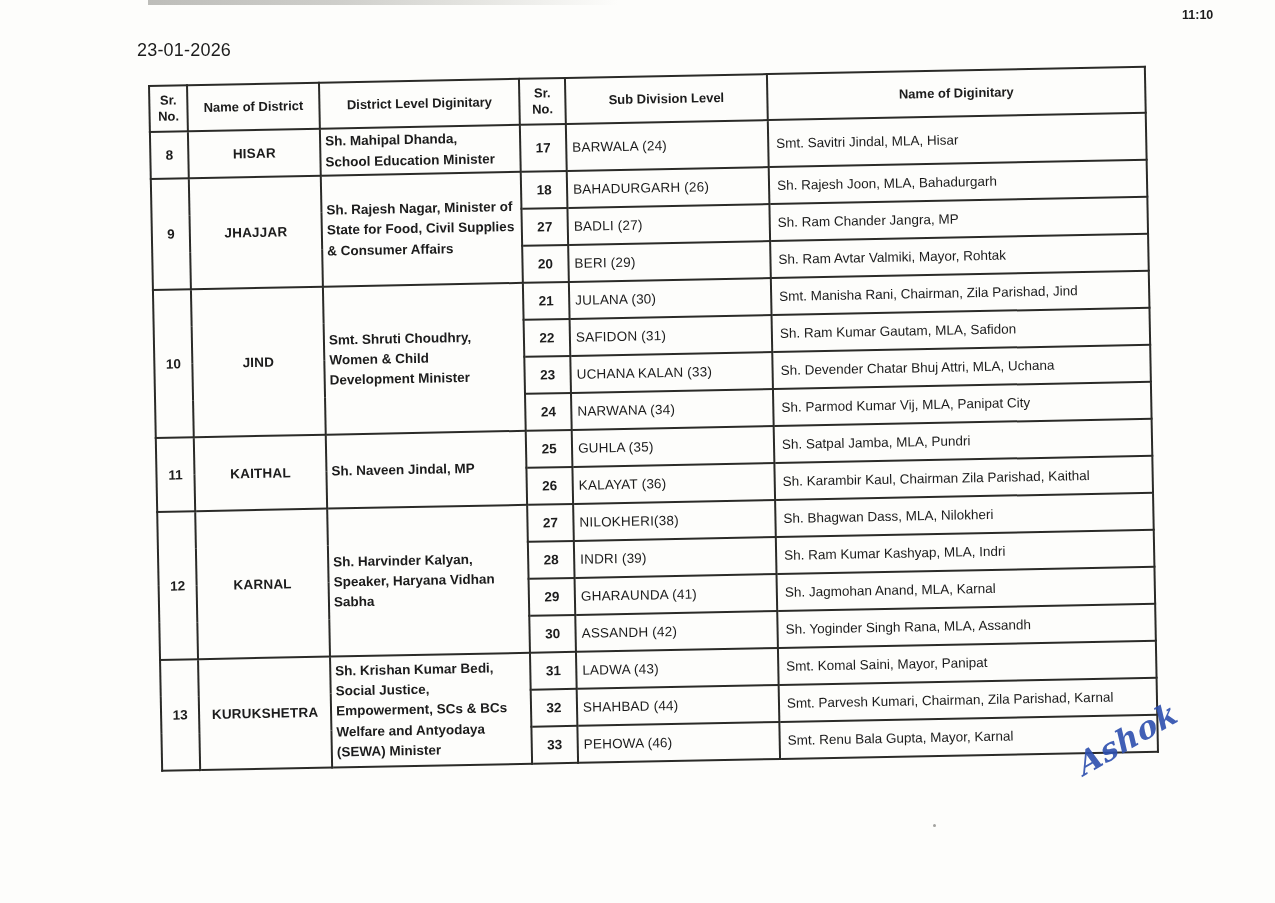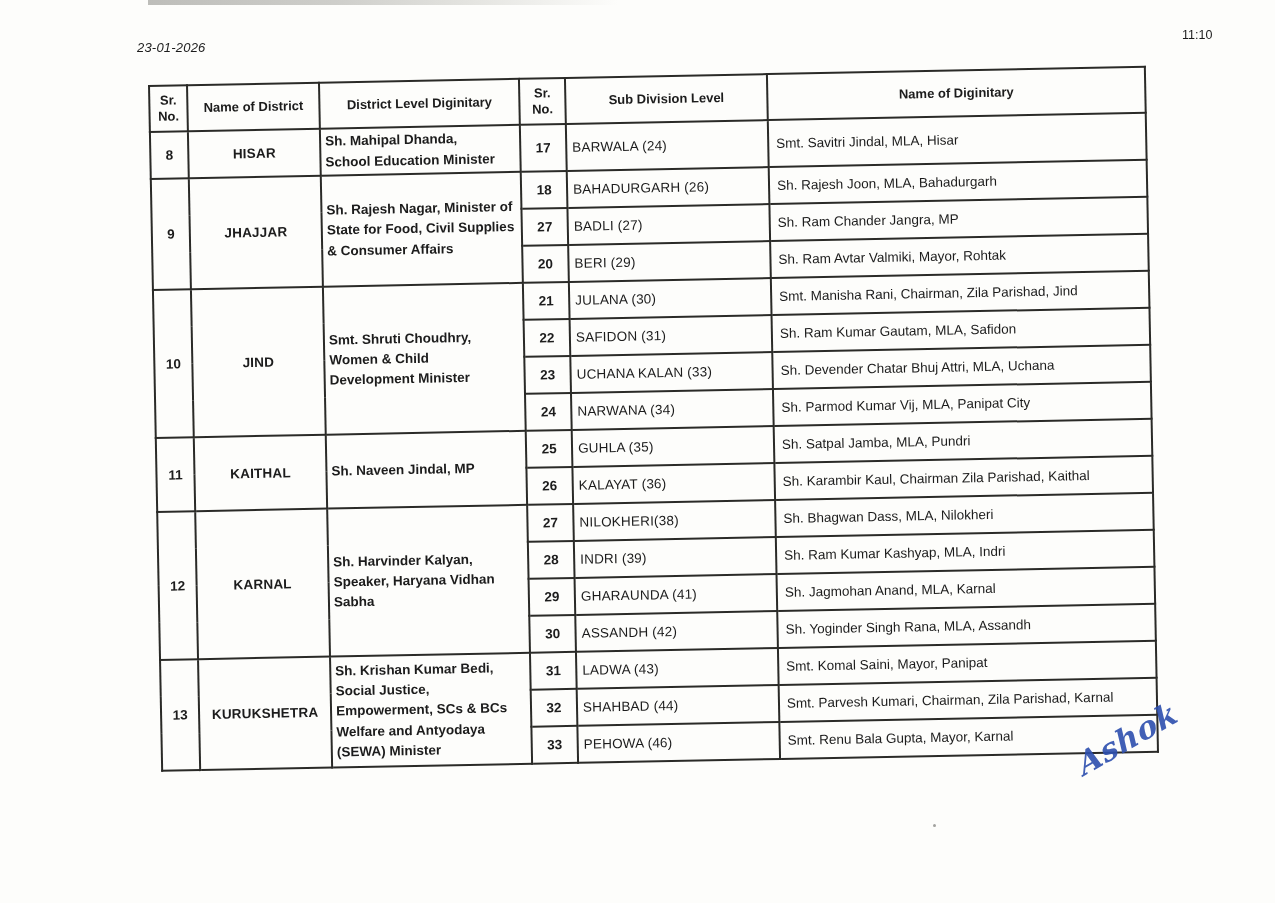--- a/index.html
+++ b/index.html
@@ -6,22 +6,22 @@
   .page {
     position:relative; width:1275px; height:903px;
     background:#fdfdfb; overflow:hidden;
     font-family:"Liberation Sans", sans-serif; color:#1c1c1c;
   }
   .scan-smudge {
     position:absolute; left:148px; top:0; width:470px; height:5px;
     background:linear-gradient(to right,#9b9b96 0%,#b5b5b0 40%,#d8d8d3 70%,rgba(220,220,215,0) 100%);
     opacity:.65;
   }
-  .date-stamp { position:absolute; left:137px; top:40px; font-size:13px; letter-spacing:.2px;font-style:italic; }
-  .time-stamp { position:absolute; left:1182px; top:28px; font-size:12.5px; }
+  .date-stamp { position:absolute; left:137px; top:40px; font-size:18px; letter-spacing:.2px; }
+  .time-stamp { position:absolute; left:1182px; top:8px; font-size:12.5px;font-weight:bold; }
 
   .table-wrap {
     position:absolute; left:148px; top:85px;
     transform:rotate(-1.1deg); transform-origin:0 0;
   }
   table.doc-table { border-collapse:collapse; table-layout:fixed; }
   .doc-table th, .doc-table td {
     border:2px solid #2a2a27; overflow:hidden; vertical-align:middle;
   }
   .doc-table th { font-size:13px; font-weight:bold; text-align:center; padding:2px 3px; line-height:1.25; }

